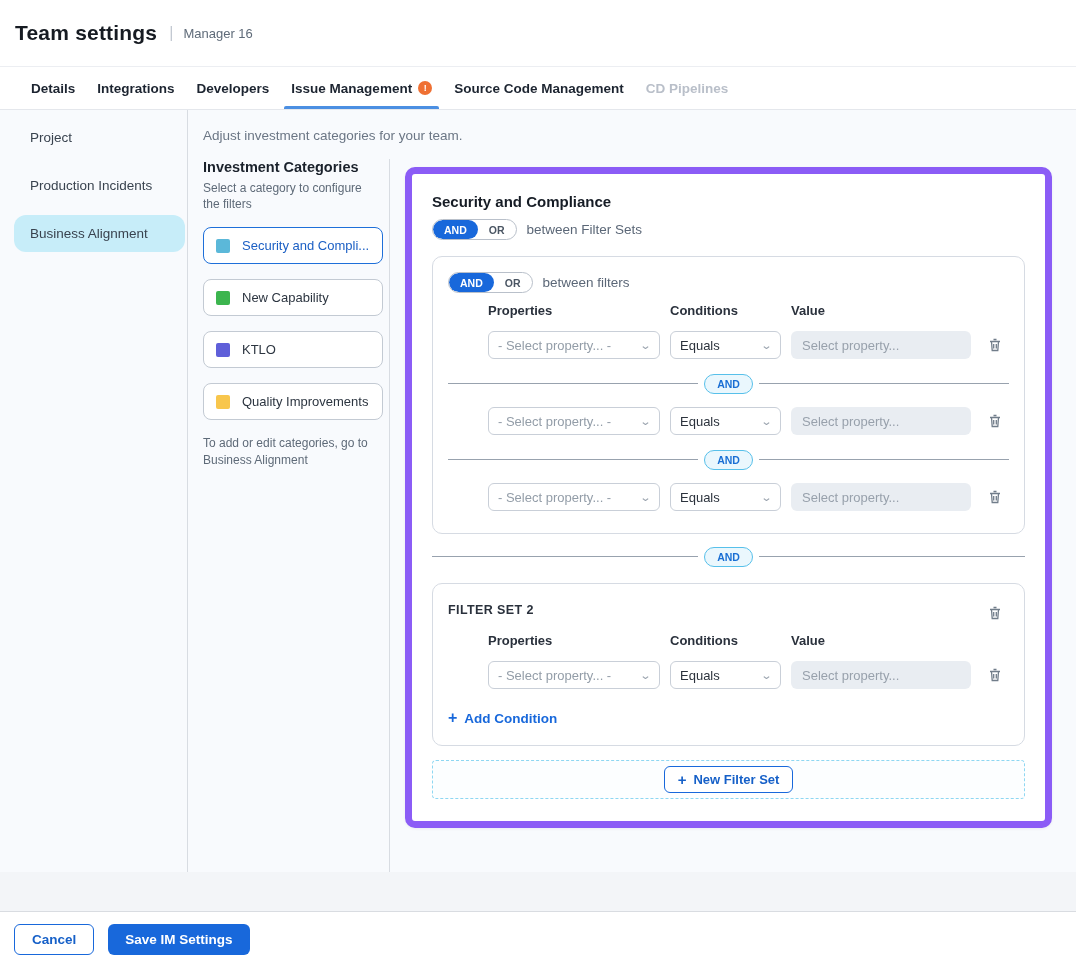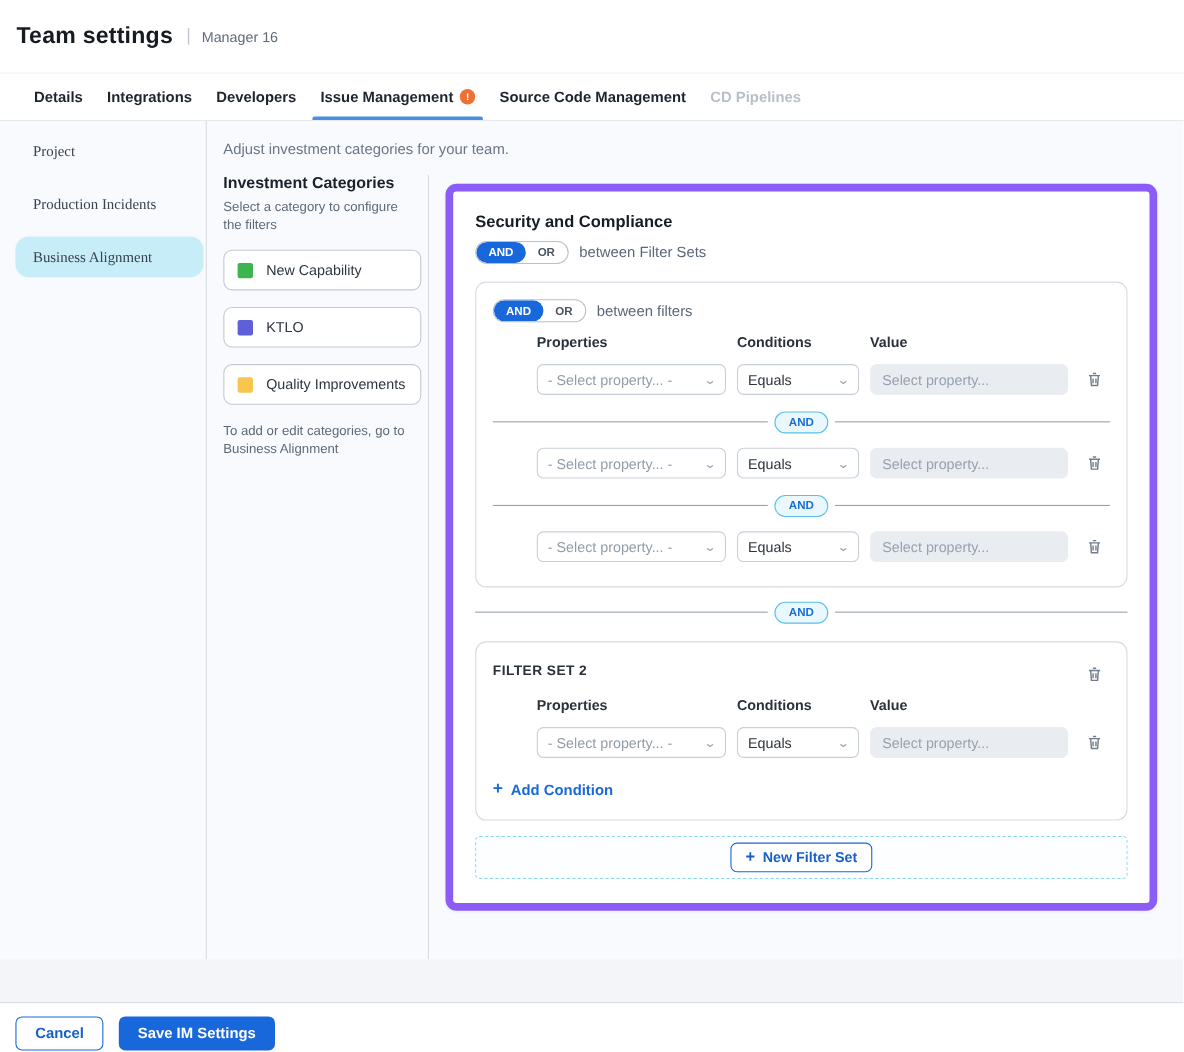--- a/index.html
+++ b/index.html
@@ -18,21 +18,21 @@
   .tab.active::after { content:""; position:absolute; left:4px; right:4px; bottom:0; height:3px; background:#4b8fe2; border-radius:2px 2px 0 0; }
   .warn-badge { width:14px; height:14px; border-radius:50%; background:#ef7033; color:#fff; font-size:9px; font-weight:bold; display:flex; align-items:center; justify-content:center; }
 
   
   .content { display:flex; height:762px; background:#f8fafd; }
   .strip { height:39px; background:#f3f5f8; }
   .footer { height:55px; background:#fff; border-top:1px solid #d9dce1; display:flex; align-items:center; gap:14px; padding-left:14px; }
 
   
   .sidebar { width:188px; border-right:1px solid #d8dce2; padding-top:4px; flex-shrink:0; }
-  .side-item { margin:5px 2px 5px 0; padding:10px 10px 10px 30px; font-size:13.5px; color:#39434f; border-radius:6px; cursor:pointer; line-height:17px;font-family:Liberation Serif, serif; }
+  .side-item { margin:5px 2px 5px 0; padding:10px 10px 10px 30px; font-size:13.5px; color:#39434f; border-radius:6px; cursor:pointer; line-height:17px; }
   .side-item + .side-item { margin-top:11px; }
   .side-item.active { background:#c7edf9; margin-left:14px; padding-left:16px; margin-right:2px;border-radius:12px; }
 
   
   .main { flex:1; display:flex; flex-direction:column; padding-top:12px; min-width:0; }
   .page-head { padding-left:15px; }
   .page-title { font-size:19px; font-weight:bold; color:#161c25; }
   .page-sub { font-size:13.5px; color:#6b7685; margin-top:6px; }
   .main-cols { flex:1; display:flex; margin-top:16px; min-height:0; }
 
@@ -133,20 +133,24 @@
     <div class="page-head">
       <div class="page-sub">Adjust investment categories for your team.</div>
     </div>
 
     <div class="main-cols">
 
       <div class="cats">
         <div class="cats-title">Investment Categories</div>
         <div class="cats-sub">Select a category to configure the filters</div>
 
+        <div class="cat-btn selected">
+          <span class="cat-swatch" style="background: rgb(91, 184, 217);"></span>
+          <span>Security and Compli...</span>
+        </div>
         <div class="cat-btn">
           <span class="cat-swatch" style="background: rgb(60, 181, 78);"></span>
           <span>New Capability</span>
         </div>
         <div class="cat-btn">
           <span class="cat-swatch" style="background: rgb(95, 95, 217);"></span>
           <span>KTLO</span>
         </div>
         <div class="cat-btn">
           <span class="cat-swatch" style="background: rgb(248, 198, 76);"></span>

